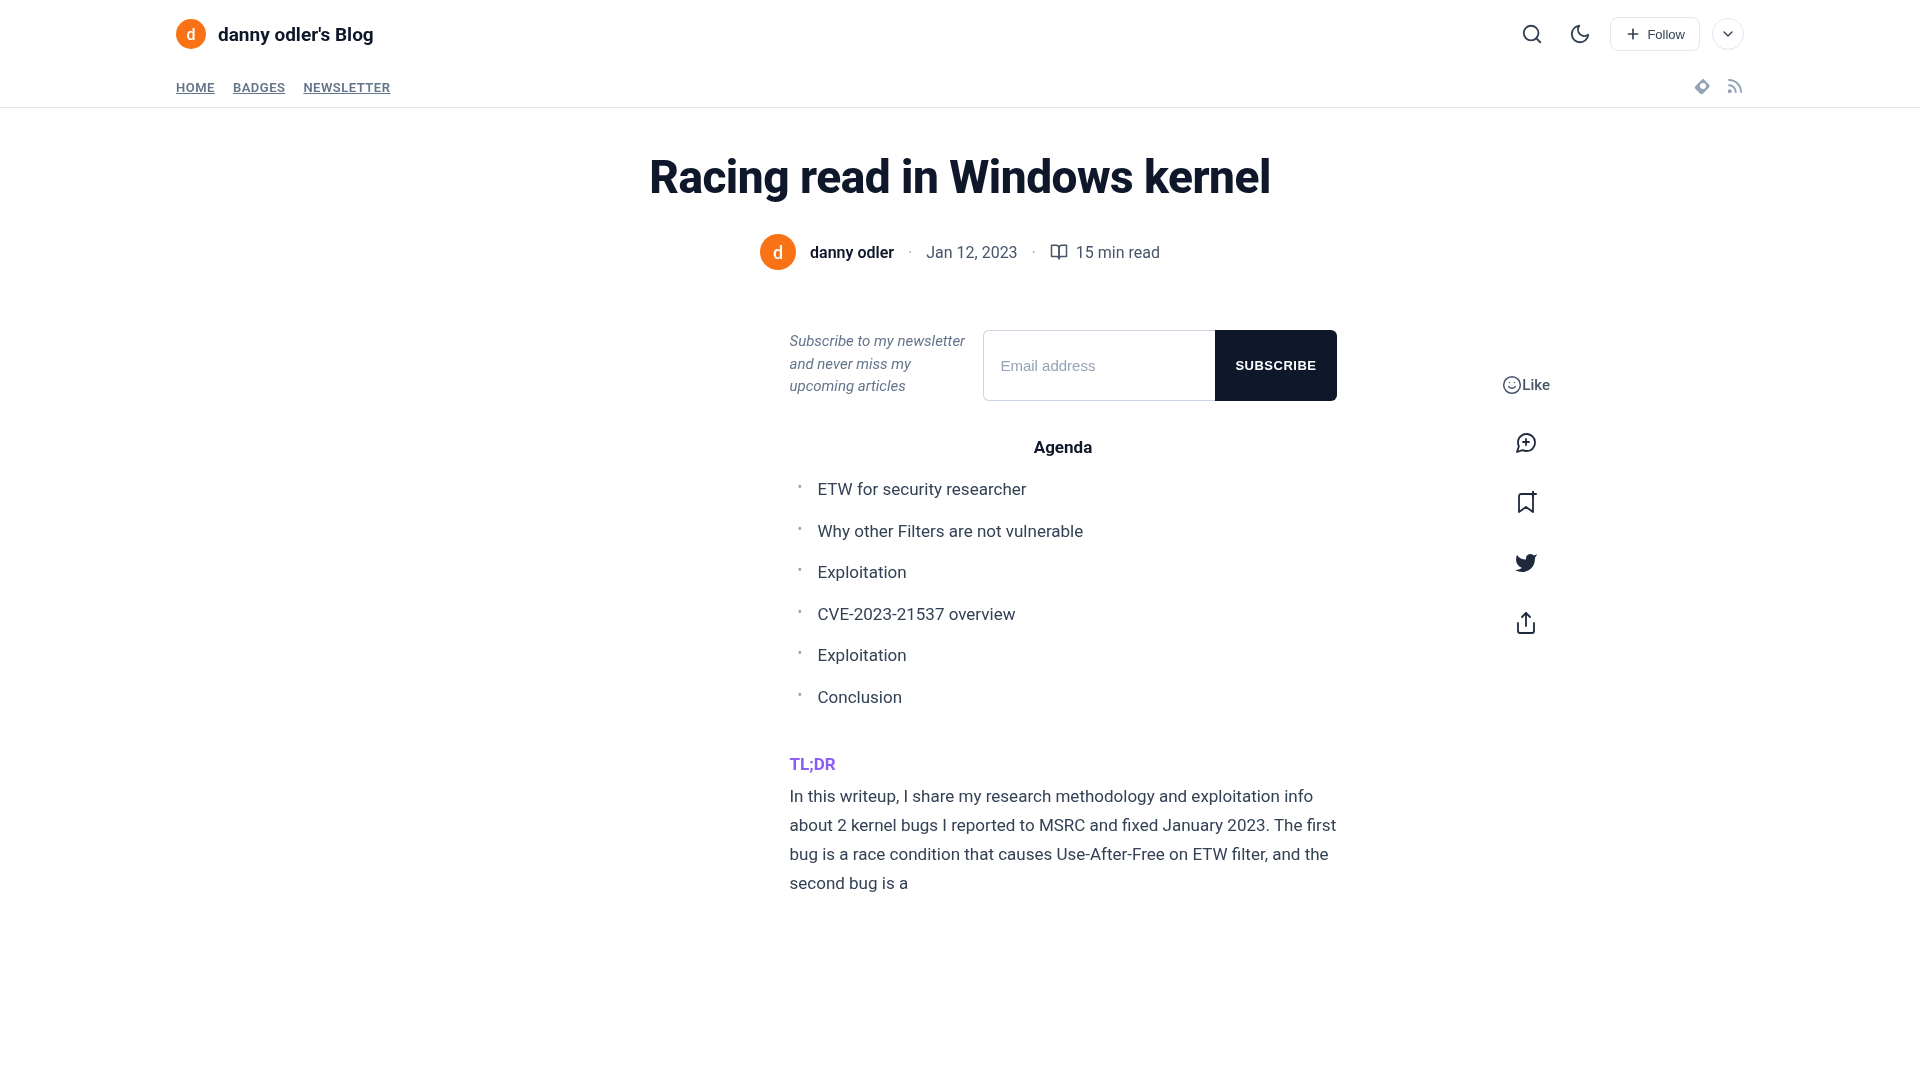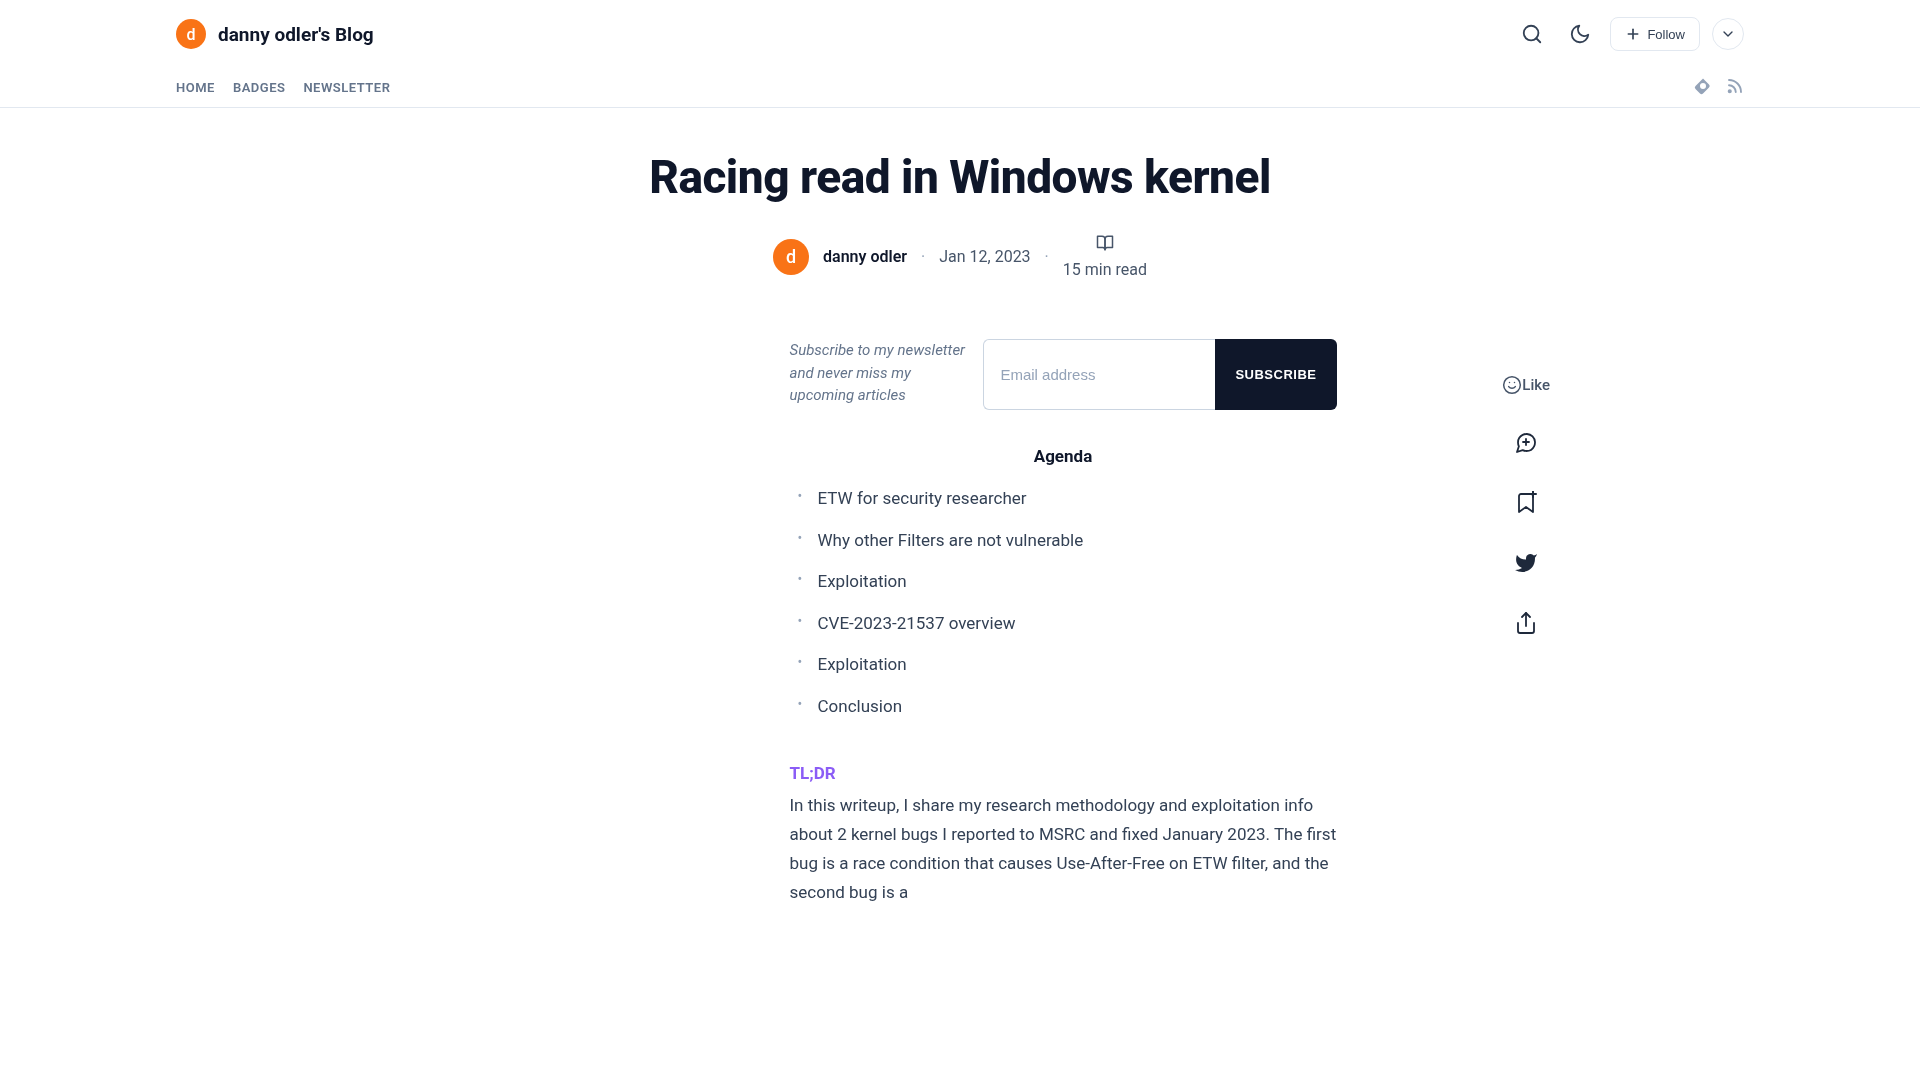--- a/index.html
+++ b/index.html
@@ -91,20 +91,21 @@
       display: flex;
       gap: 18px;
     }
     .nav-item {
       padding: 12px 0;
       font-size: 13px;
       font-weight: 600;
       letter-spacing: 0.5px;
       color: #64748b;
       cursor: pointer;
+      text-decoration: underline;
     }
     .nav-right {
       display: flex;
       gap: 14px;
       align-items: center;
     }
     .nav-icon {
       color: #94a3b8;
       cursor: pointer;
     }
@@ -141,21 +142,20 @@
       font-weight: 600;
       color: #0f172a;
     }
     .byline-sep {
       color: #94a3b8;
     }
     .byline-reading {
       display: flex;
       align-items: center;
       gap: 8px;
-      flex-direction: column;
     }
     .main-container {
       display: flex;
       max-width: 1105px;
       margin: 60px auto 0;
       padding: 0 176px 0 0;
     }
     .content-col {
       flex: 1;
       max-width: 575px;

